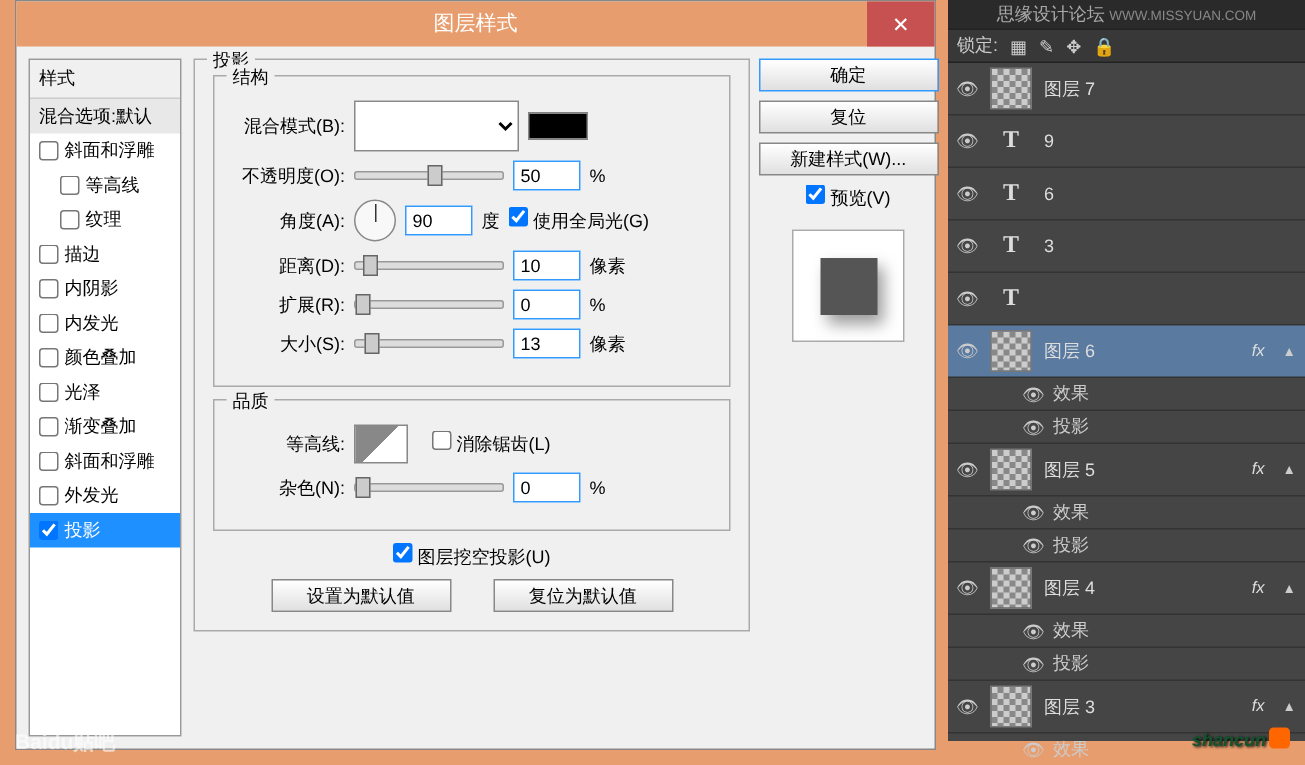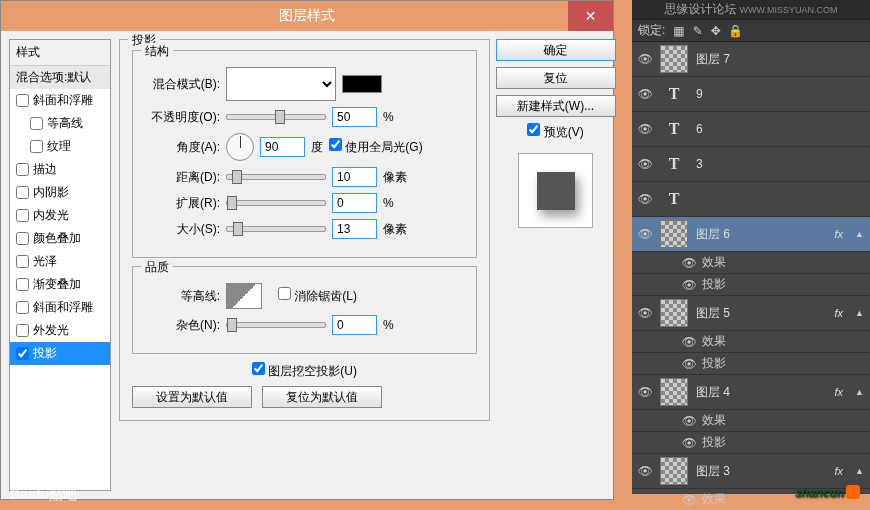--- a/index.html
+++ b/index.html
@@ -1,17 +1,17 @@
 <!DOCTYPE html>
 <html><head>
 <meta charset="utf-8">
 <style>
 *{box-sizing:border-box;margin:0;padding:0;font-family:"Microsoft YaHei","SimSun",sans-serif;font-size:12px}
 body{background:#e89d6e;width:870px;height:510px;overflow:hidden;position:relative}
-.dialog{position:absolute;left:0;top:0;width:614px;height:500px;background:#f0f0f0;border:1px solid #888}
+.dialog{position:absolute;left:10px;top:0;width:614px;height:500px;background:#f0f0f0;border:1px solid #888}
 .titlebar{height:30px;background:#e89d6e;display:flex;align-items:center;justify-content:center;position:relative}
 .titlebar-text{color:#fff;font-size:14px}
 .close-btn{position:absolute;right:0;top:0;width:45px;height:30px;background:#c75050;color:#fff;display:flex;align-items:center;justify-content:center;font-size:14px}
 .dialog-body{display:flex;height:calc(100% - 30px)}
 .style-list{width:102px;border:1px solid #999;margin:8px 0 8px 8px;background:#fff}
 .style-header{padding:4px 6px;border-bottom:1px solid #ccc;background:#f0f0f0}
 .style-item{padding:3px 6px;display:flex;align-items:center;gap:4px}
 .style-item.blend{background:#e8e8e8}
 .style-item.selected{background:#1e90ff;color:#fff}
 .style-item input[type=checkbox]{margin:0}
@@ -24,21 +24,21 @@
 .select{height:20px;width:110px;border:1px solid #888;background:#fff;padding:16px 4px}
 .color-swatch{width:40px;height:18px;background:#000;border:1px solid #888}
 .slider{width:100px;height:6px;background:#ddd;border:1px solid #999;position:relative;border-radius:2px}
 .slider-thumb{position:absolute;width:10px;height:14px;background:#ccc;border:1px solid #666;top:-5px}
 .num-input{width:45px;height:20px;border:1px solid #3399ff;padding:0 4px;text-align:left;background:#fff}
 .unit{width:30px}
 .dial{width:28px;height:28px;border:1px solid #888;border-radius:50%;background:#f8f8f8;position:relative}
 .dial-line{position:absolute;width:1px;height:12px;background:#333;left:50%;top:2px;transform-origin:bottom}
 .contour-box{width:36px;height:26px;border:1px solid #888;background:linear-gradient(135deg,#888 50%,#fff 50%)}
 .btn{width:120px;height:22px;border:1px solid #888;background:linear-gradient(#fff,#e0e0e0);cursor:pointer}
-.btn-row{display:flex;gap:10px;justify-content:flex-start;margin-top:6px}
+.btn-row{display:flex;gap:28px;justify-content:center;margin-top:6px}
 .right-buttons{width:115px;padding:8px;display:flex;flex-direction:column;gap:6px;align-items:center}
 .btn.primary{border:1px solid #3399ff}
 .preview-box{width:75px;height:75px;border:1px solid #aaa;background:#fff;display:flex;align-items:center;justify-content:center;margin-top:6px}
 .preview-shadow{width:38px;height:38px;background:#555;box-shadow:4px 6px 10px rgba(0,0,0,.4)}
 .layers-panel{position:absolute;right:0;top:0;width:238px;height:494px;background:#454545;color:#ccc}
 .layers-top{height:22px;background:#383838;border-bottom:1px solid #222;display:flex;align-items:center;padding:0 6px;gap:8px;font-size:11px}
 .layers-header{height:20px;background:#2a2a2a;display:flex;align-items:center;justify-content:center;font-size:11px;color:#aaa;border-bottom:1px solid #222}
 .layer-row{display:flex;align-items:center;height:35px;border-bottom:1px solid #333;padding:0 6px;gap:8px}
 .layer-row.sel{background:#5a7aa0}
 .layer-row.sub{height:22px;padding-left:50px;color:#ccc;gap:6px}

